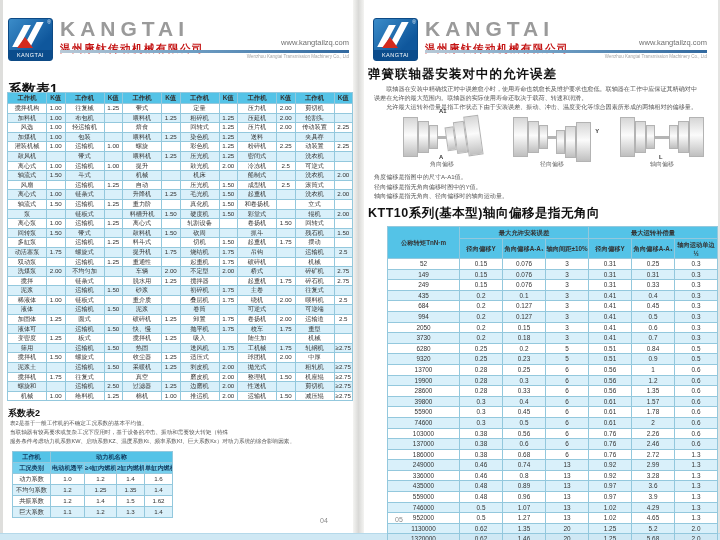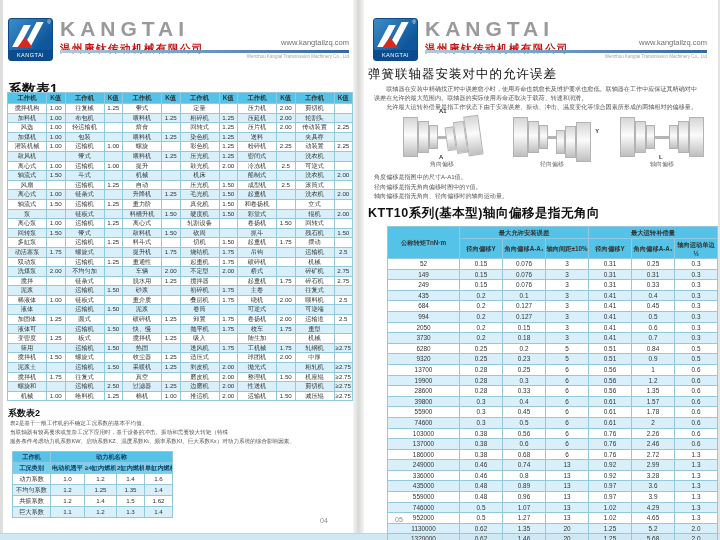--- a/index.html
+++ b/index.html
@@ -45,21 +45,21 @@
   .t2-title{position:absolute;left:8px;top:407px;font-size:9px;font-weight:bold;color:#111;}
   .t2-notes{position:absolute;left:10px;top:419px;width:330px;font-size:5.6px;color:#555;line-height:9px;}
   #table2{position:absolute;left:12px;top:451px;width:160px;font-size:6.2px;}
   #table2 td{height:10px;line-height:10px;color:#333;}
   #table2 .hd{background:#54c3e7;color:#113a5e;font-weight:bold;}
   #table2 .hd2{background:#76d0ee;color:#113a5e;font-weight:bold;}
 
   .pageno{position:absolute;font-size:7px;color:#8a8a8a;}
 
   
-  .r-title1{position:absolute;left:368px;top:66px;font-size:12.5px;font-weight:normal;color:#111;letter-spacing:1px;}
+  .r-title1{position:absolute;left:368px;top:66px;font-size:12.5px;font-weight:bold;color:#111;letter-spacing:1px;}
   .r-para{position:absolute;left:374px;top:84px;width:338px;font-size:6.1px;color:#555;line-height:9px;}
   .diagrams{position:absolute;left:393px;top:110px;width:318px;height:58px;display:flex;justify-content:space-between;}
   .diag{position:relative;width:98px;height:58px;}
   .coupling{position:absolute;left:0;top:6px;width:100%;height:42px;display:flex;align-items:center;justify-content:center;}
   .hub{display:flex;align-items:center;}
   .step{border:1px solid #b3b3b3;background:linear-gradient(to bottom,#d6d6d6,#fbfbfb 45%,#bfbfbf);}
   .s1{width:13px;height:38px;}  .s2{width:9px;height:30px;}  .s3{width:7px;height:22px;}
   .shaft{width:8px;height:3px;background:#b5b5b5;}
   .diag .cap{position:absolute;left:0;bottom:-1px;width:100%;text-align:center;font-size:6px;color:#666;}
   .dlabel{position:absolute;font-size:5.8px;color:#333;font-weight:bold;}

